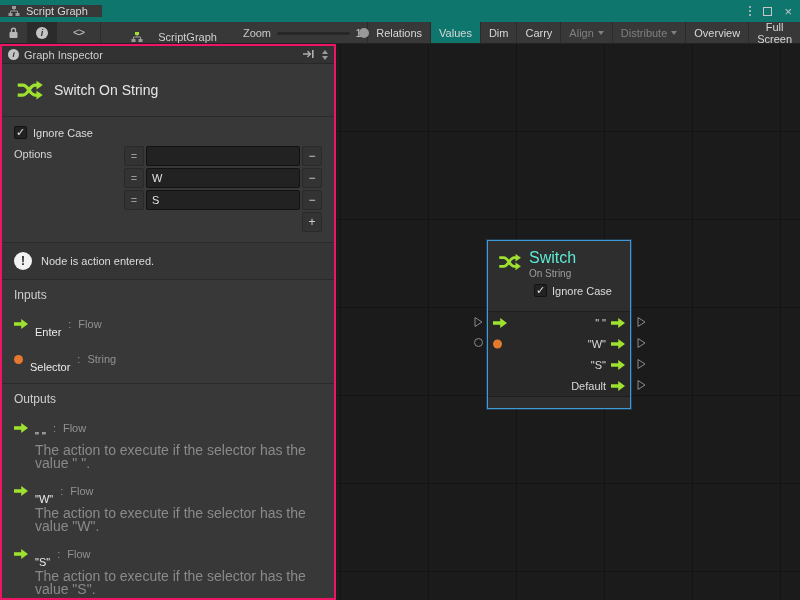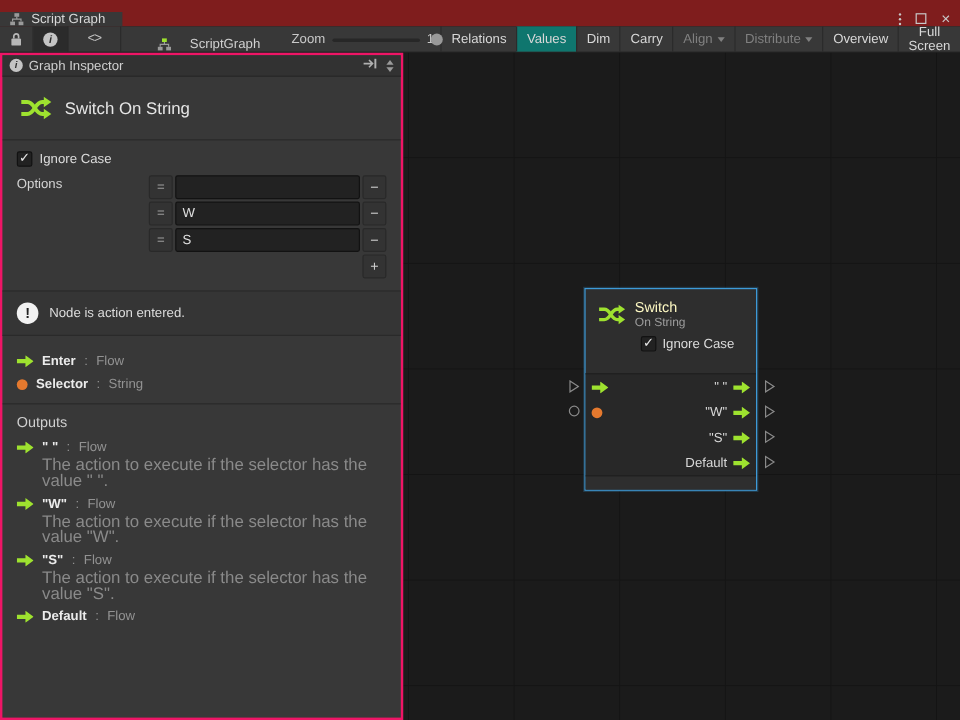--- a/index.html
+++ b/index.html
@@ -1,21 +1,21 @@
 <!DOCTYPE html>
 <html><head>
 <meta charset="utf-8">
 <style>
   * { margin:0; padding:0; box-sizing:border-box; }
   html,body { width:800px; height:600px; background:#111; }
   body { font-family:"Liberation Sans", sans-serif; font-size:11px; color:#d8d8d8; overflow:hidden; }
   .window { position:relative; width:800px; height:600px; background:#191919; overflow:hidden; }
 
   
-  .titlebar { position:absolute; top:0; left:0; right:0; height:22px; background:#7f1d1d; display:flex; align-items:flex-end; }
+  .titlebar { position:absolute; top:0; left:0; right:0; height:22px; background:#0f766e; display:flex; align-items:center; }
   .tab { display:flex; align-items:center; gap:6px; background:#383838; padding:0 14px 0 8px; }
   .win-controls { margin-left:auto; display:flex; align-items:center; gap:12px; padding-right:8px; color:#c8c8c8; }
   .vdots { display:flex; flex-direction:column; gap:2px; }
   .vdots i { width:2px; height:2px; border-radius:50%; background:#c8c8c8; }
   .maxbox { width:9px; height:9px; border:1.5px solid #c8c8c8; display:inline-block; }
   .closex { font-size:13px; line-height:1; }
 
   
   .toolbar { position:absolute; top:22px; left:0; right:0; height:22px; background:#383838; border-bottom:1px solid #232323; display:flex; align-items:stretch; }
   .tbtn { background:none; border:none; border-right:1px solid #2b2b2b; color:#d8d8d8; font:inherit; display:flex; align-items:center; justify-content:center; padding:0 8px; cursor:default; }
@@ -36,21 +36,21 @@
 
   
   .canvas { position:absolute; top:44px; left:0; right:0; bottom:0; background-color:#1b1b1b;
     background-image:linear-gradient(to right,#141414 1px,transparent 1px),linear-gradient(to bottom,#141414 1px,transparent 1px);
     background-size:88px 88px; background-position:76px 87px; }
 
   
   .node { position:absolute; left:487px; top:196px; width:144px; border:1px solid #3d9ad8; background:#2e2e2e; box-shadow:0 0 0 1px rgba(61,154,216,.25); }
   .node-header { height:70px; padding:8px 8px 0 8px; }
   .nh-top { display:flex; align-items:flex-start; gap:7px; }
-  .node-titles .nt { font-size:12px; color:#fef9c3; }
+  .node-titles .nt { font-size:16px; color:#5eead4; }
   .node-titles .ns { font-size:10px; color:#9d9d9d; margin-top:1px; }
   .node-chk { display:flex; align-items:center; gap:5px; margin:5px 0 0 38px; color:#dcdcdc; }
   .node-body { border-top:1px solid #1e1e1e; background:#282828; }
   .nrow { position:relative; height:21px; display:flex; align-items:center; justify-content:flex-end; gap:5px; padding:0 5px; color:#d8d8d8; }
   .nrow .left-port { position:absolute; left:5px; top:50%; transform:translateY(-50%); display:flex; }
   .node-footer { height:12px; background:#2e2e2e; border-top:1px solid #1e1e1e; }
   .ext { position:absolute; }
   .ext.l { left:-14px; }
   .ext.r { left:149px; }
   .port-circle { width:9px; height:9px; border:1px solid #8a8a8a; border-radius:50%; background:transparent; display:block; }
@@ -74,21 +74,21 @@
   .opt-item { display:flex; gap:2px; margin-bottom:2px; }
   .opt-handle { width:20px; height:20px; background:#333; border:1px solid #292929; border-radius:2px; color:#9a9a9a; display:flex; align-items:center; justify-content:center; }
   .opt-input { flex:1; height:20px; background:#222; border:1px solid #121212; border-radius:2px; color:#e0e0e0; font:inherit; padding:0 5px; }
   .opt-btn { width:20px; height:20px; background:#333; border:1px solid #292929; border-radius:2px; color:#cfcfcf; font:inherit; font-size:12px; line-height:1; display:flex; align-items:center; justify-content:center; }
   .opt-add-row { display:flex; justify-content:flex-end; margin-top:2px; }
   .warning-band { border-top:1px solid #2a2a2a; border-bottom:1px solid #2a2a2a; background:#353535; display:flex; align-items:center; gap:9px; padding:9px 12px; color:#dcdcdc; }
   .warn-icon { width:18px; height:18px; border-radius:50%; background:#f2f2f2; color:#222; font-weight:bold; font-size:12px; display:inline-flex; align-items:center; justify-content:center; flex:0 0 auto; }
   .ports-section { padding:8px 12px 10px 12px; }
   .section-title { font-size:12px; color:#cfcfcf; margin-bottom:8px; }
   .port-row { display:flex; align-items:center; gap:7px; margin-top:7px; }
-  .pname { font-weight:bold; color:#ebebeb; }
+  .pname { font-weight:normal; color:#ebebeb;margin-top:16px; }
   .psep, .ptype { color:#929292; }
   .pdesc { margin:2px 0 6px 21px; font-size:14px; line-height:13px; color:#8a8a8a; }
   .dot-orange { width:9px; height:9px; border-radius:50%; background:#e5792e; display:inline-block; flex:0 0 auto; }
   svg.arrow { display:block; flex:0 0 auto; }
 </style>
 </head>
 <body>
 
 <div class="window">
 
@@ -323,20 +323,21 @@
         </div>
       </div>
     </div>
 
     <div class="warning-band">
       <span class="warn-icon">!</span>
       <span>Node is action entered.</span>
     </div>
 
     <div class="ports-section">
+      <div class="section-title">Inputs</div>
       <div class="port-row">
         <svg class="arrow" width="14" height="10" viewBox="0 0 14 10">
             <path d="M0 3.2h7.2V0L14 5 7.2 10V6.8H0z" fill="#9ee22f"></path>
           </svg>
         <span class="pname">Enter</span>
           <span class="psep"> : </span>
           <span class="ptype">Flow</span>
       </div>
       <div class="port-row">
         <span class="dot-orange"></span>

